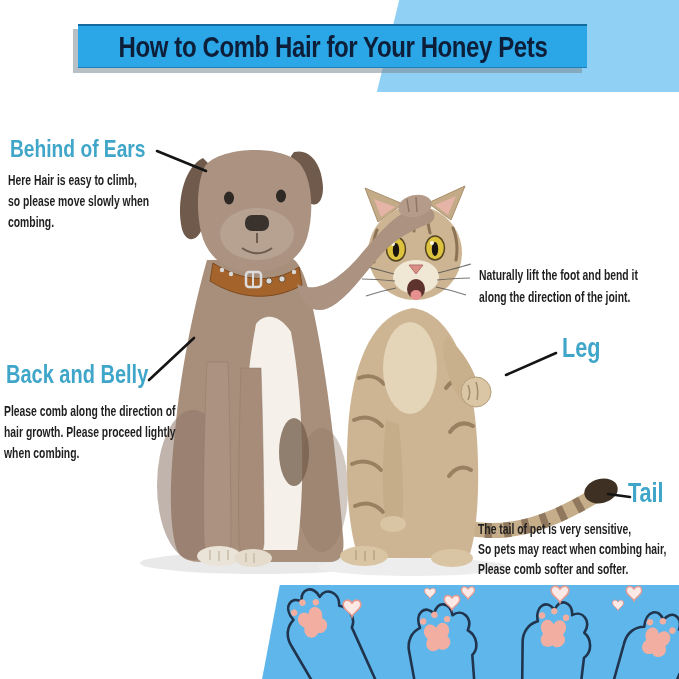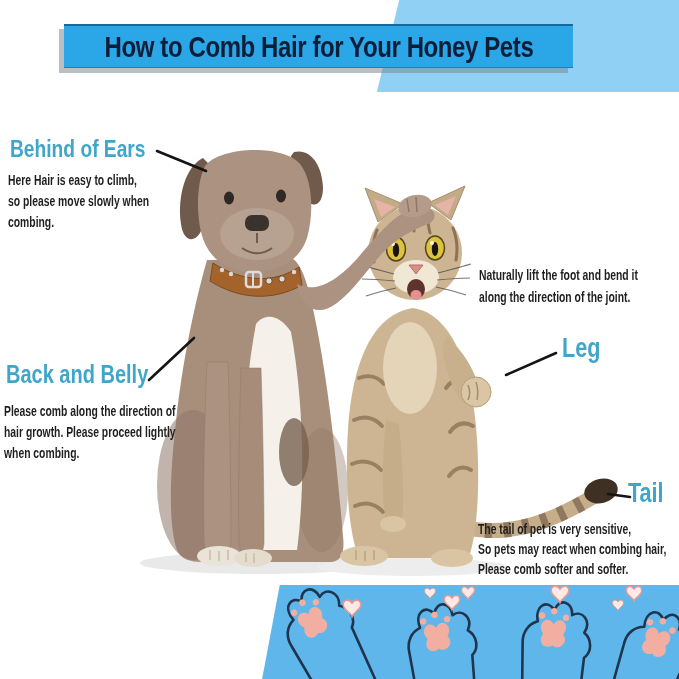--- a/index.html
+++ b/index.html
@@ -4,21 +4,21 @@
 <style>
   html,body{margin:0;padding:0;background:#ffffff;}
   #stage{position:relative;width:679px;height:679px;overflow:hidden;background:#ffffff;
          font-family:"Liberation Sans",sans-serif;}
 
   
   .top-strip{position:absolute;left:0;top:0;width:679px;height:92px;background:#8FD0F4;
              clip-path:polygon(58.8% 0,100% 0,100% 100%,55.5% 100%);}
 
   
-  .banner{position:absolute;left:64px;top:24px;width:509px;height:41px;background:#2BA6E7;
+  .banner{position:absolute;left:78px;top:24px;width:509px;height:41px;background:#2BA6E7;
           border-top:2px solid #156A9E;border-bottom:1px solid #1E7FB6;
           box-shadow:-5px 5px 0 rgba(125,138,150,.55);
           display:flex;align-items:center;justify-content:center;}
   .banner-title{font-weight:bold;font-size:30px;color:#0D1E38;white-space:nowrap;
                 transform:scaleX(.8);letter-spacing:-.5px;}
 
   .scene{position:absolute;left:0;top:0;}
 
   
   .label{position:absolute;font-weight:bold;color:#3FA6C9;white-space:nowrap;

